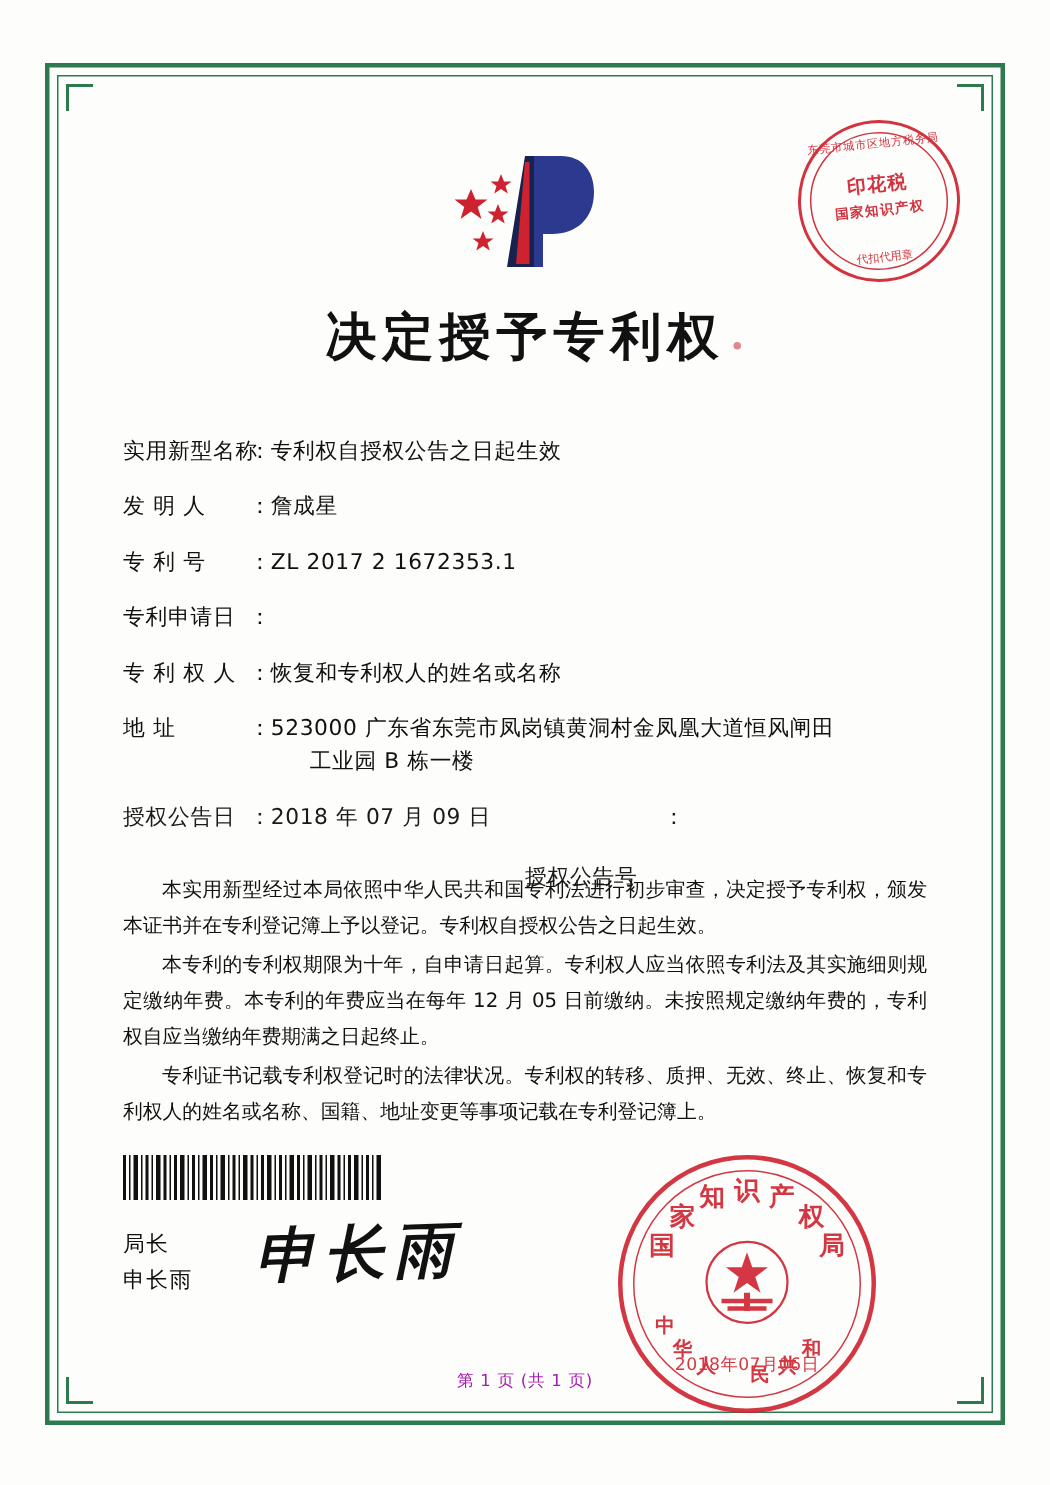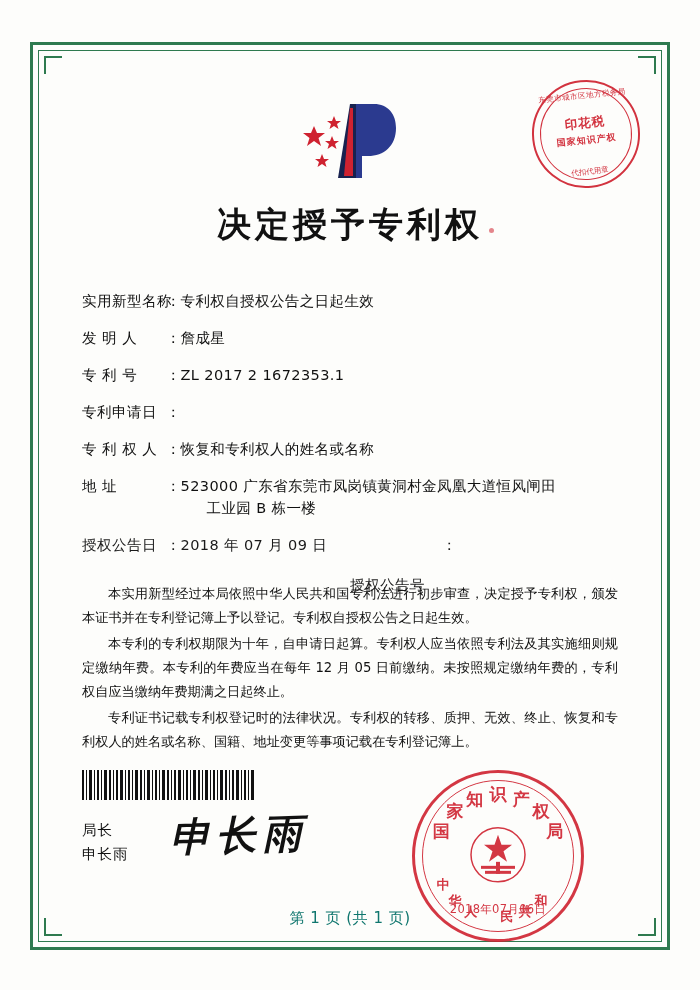--- a/index.html
+++ b/index.html
@@ -287,22 +287,22 @@
     letter-spacing: 0.3px;
   }
 
   
   .footer {
     position: absolute;
     bottom: 2px;
     left: 0;
     width: 100%;
     text-align: center;
-    font-size: 15px;
-    color: #0f766e;
+    font-size: 11px;
+    color: #a21caf;
     letter-spacing: 0.5px;
   }
 </style>
 </head>
 <body>
 
 <div class="page">
 
   <div class="border-outer"></div>
   <div class="border-inner"></div>

